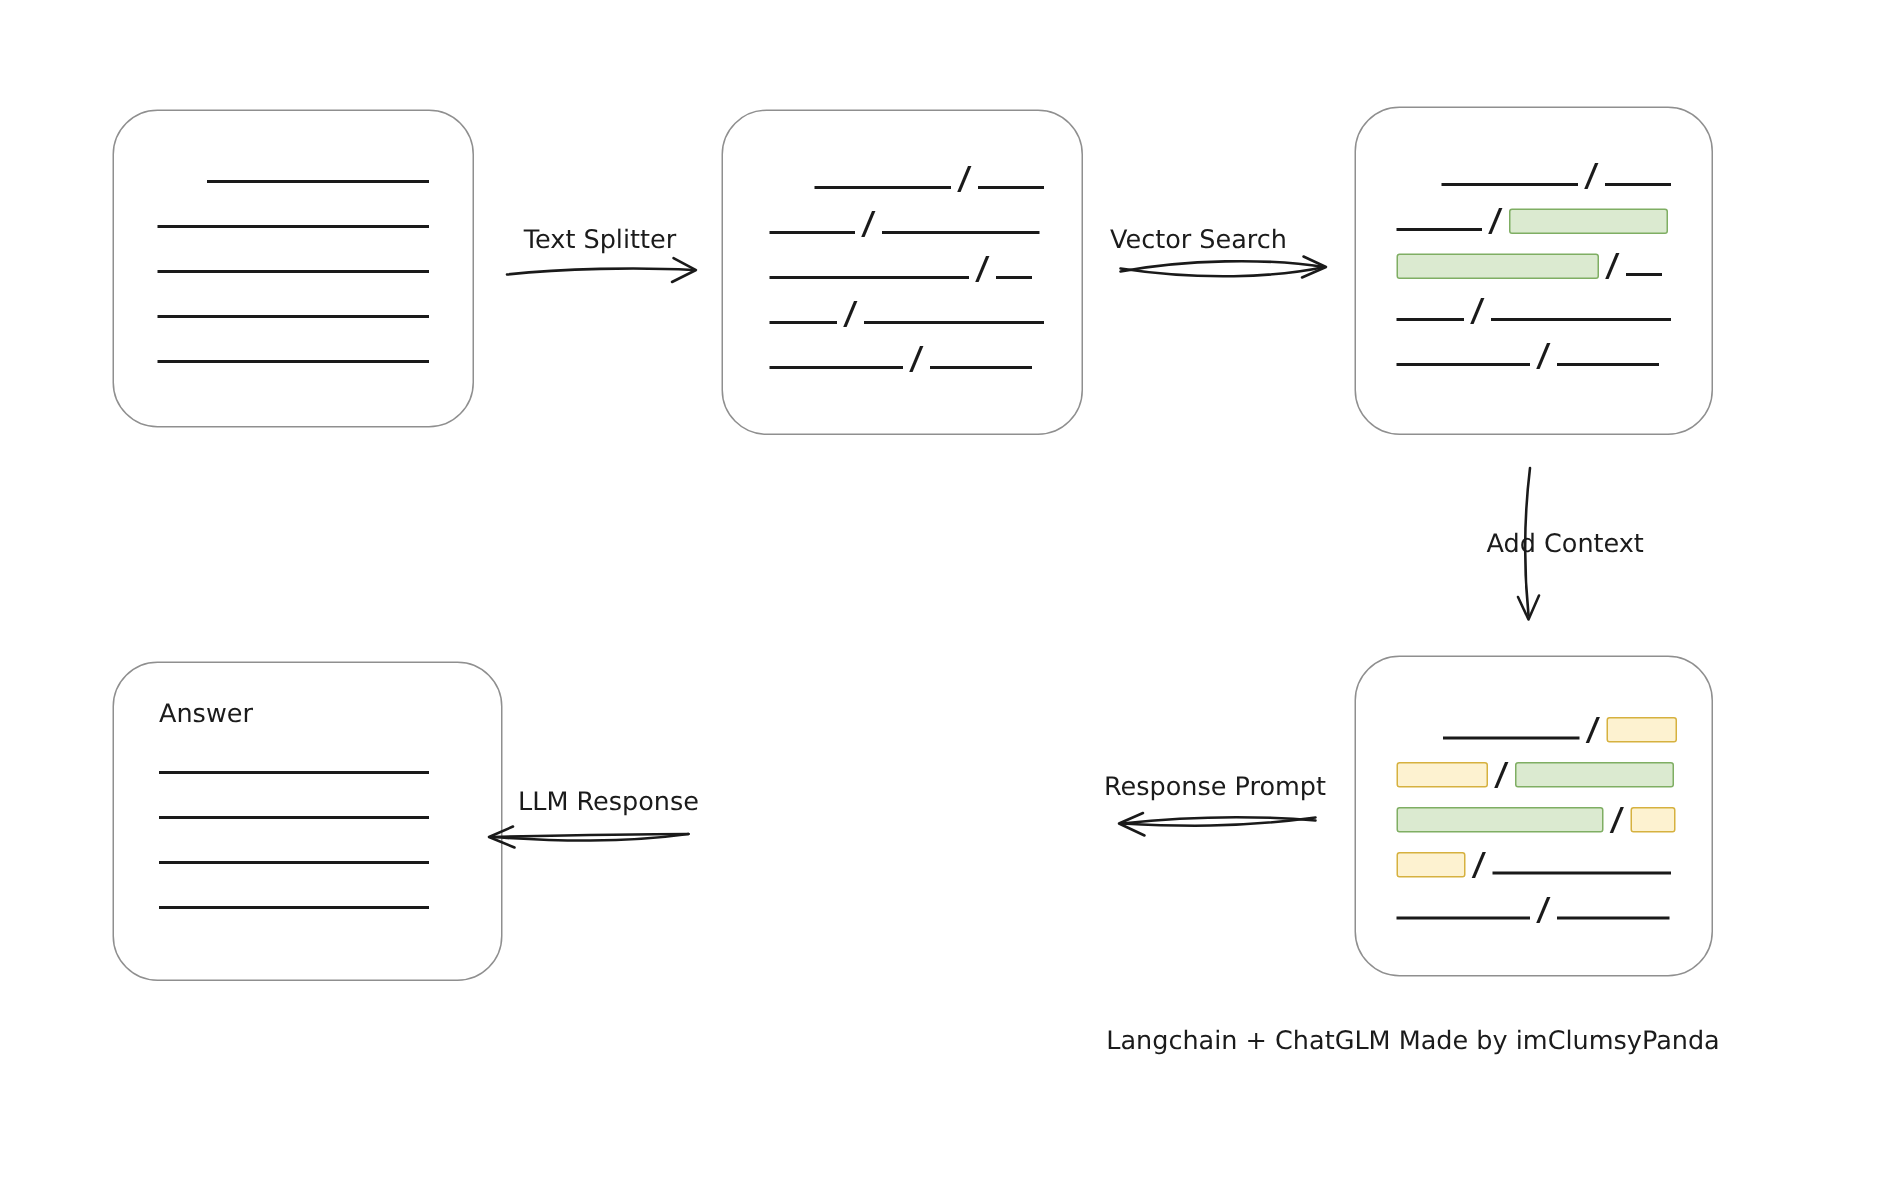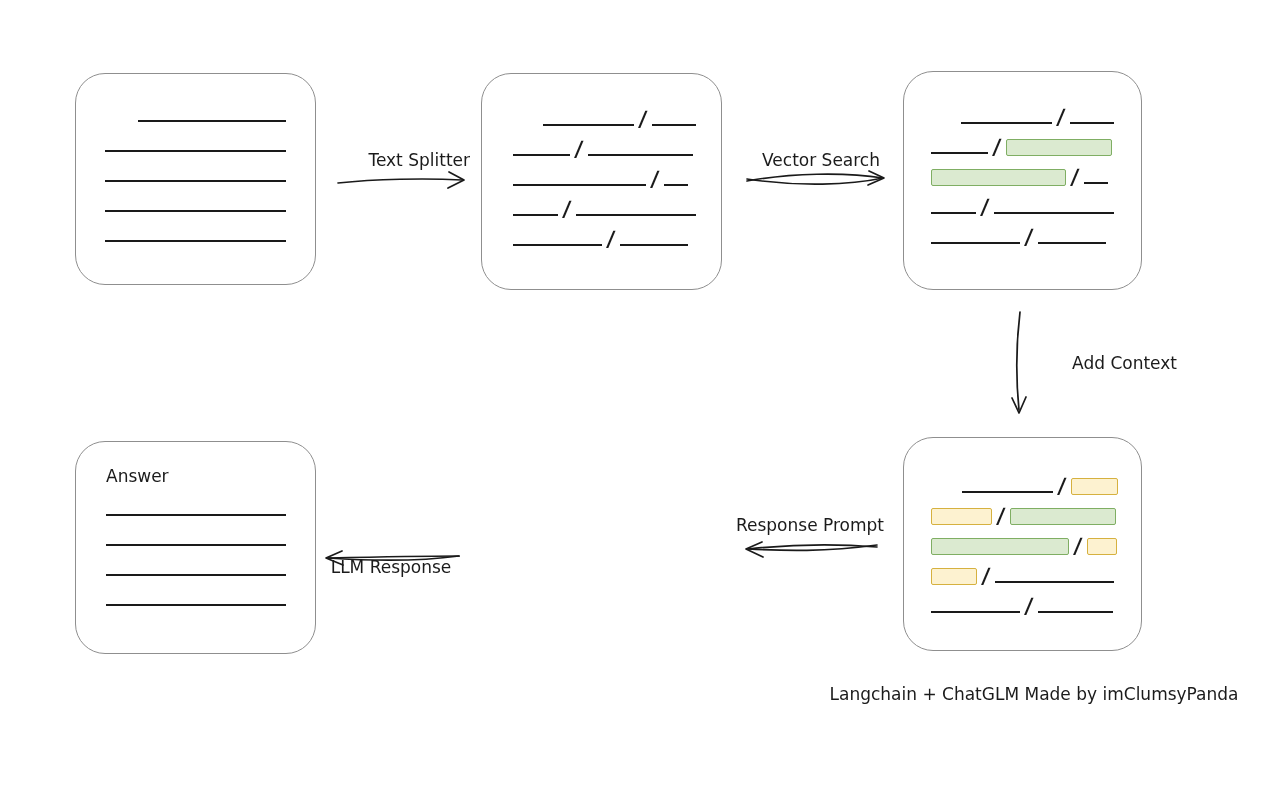--- a/index.html
+++ b/index.html
@@ -7,40 +7,40 @@
   #canvas{position:relative;width:1262px;height:792px;background:#ffffff;overflow:hidden;}
 
   .node{position:absolute;background:#ffffff;border:1.5px solid var(--box-border,#8f8f8f);
         border-radius:30px;box-sizing:border-box;}
 
   #node-document{left:75px;top:73px;width:241px;height:212px;padding:23px 0 0 29px;}
   #node-chunks{left:481px;top:73px;width:241px;height:217px;padding:27px 0 0 31px;}
   #node-matched{left:903px;top:71px;width:239px;height:219px;padding:27px 0 0 27px;}
   #node-context{left:903px;top:437px;width:239px;height:214px;padding:30px 0 0 27px;}
   #node-prompt{left:481px;top:443px;width:238px;height:212px;padding:15px 0 0 30px;}
-  #node-answer{left:75px;top:441px;width:241px;height:213px;padding:19px 0 16px 30px;}
+  #node-answer{left:75px;top:441px;width:260px;height:213px;padding:19px 0 16px 30px;}
 
   .row{height:30px;display:flex;align-items:flex-end;}
   .seg-line{height:0;border-bottom:2px solid var(--line,#1a1a1a);margin-bottom:5px;}
   .chunk{height:17px;border:1.5px solid;border-radius:2px;margin-bottom:3px;box-sizing:border-box;}
   .chunk-green{background:var(--green-fill,#dbead0);border-color:var(--green-stroke,#7fae63);}
   .chunk-yellow{background:var(--yellow-fill,#fdf2d0);border-color:var(--yellow-stroke,#d6b13f);}
   .chunk-red{background:var(--red-fill,#f4cbca);border-color:var(--red-stroke,#bb5350);}
   .slash{font-size:21px;line-height:1;margin:0 5px 1px 5px;transform:skewX(-6deg);
          font-weight:600;color:var(--line,#1a1a1a);}
   .node-heading{height:30px;display:flex;align-items:center;font-size:17px;font-weight:500;}
 
   .arrow-label{position:absolute;font-size:17px;font-weight:500;line-height:22px;white-space:nowrap;}
-  #label-text-splitter{left:330px;top:149px;width:140px;text-align:right;}
-  #label-vector-search{left:740px;top:149px;width:140px;text-align:right;}
-  #label-add-context{left:1037px;top:352px;width:140px;text-align:right;}
+  #label-text-splitter{left:330px;top:149px;width:140px;text-align:center;}
+  #label-vector-search{left:740px;top:149px;width:140px;text-align:left;}
+  #label-add-context{left:991px;top:352px;width:140px;text-align:left;}
   #label-generate-prompt{left:730px;top:514px;width:160px;text-align:center;}
-  #label-llm-response{left:316px;top:524px;width:150px;text-align:center;margin-top:32px;}
-
-  #caption{position:absolute;left:824px;top:684px;width:420px;text-align:center;
+  #label-llm-response{left:316px;top:524px;width:150px;text-align:right;}
+
+  #caption{position:absolute;left:732px;top:684px;width:420px;text-align:center;
            font-size:17px;font-weight:500;}
 
   #arrow-layer{position:absolute;left:0;top:0;width:1262px;height:792px;pointer-events:none;}
   #arrow-layer path{fill:none;stroke:var(--line,#1a1a1a);stroke-width:1.7;
                     stroke-linecap:round;stroke-linejoin:round;}
 </style>
 </head>
 <body>
 
 <div id="canvas">

